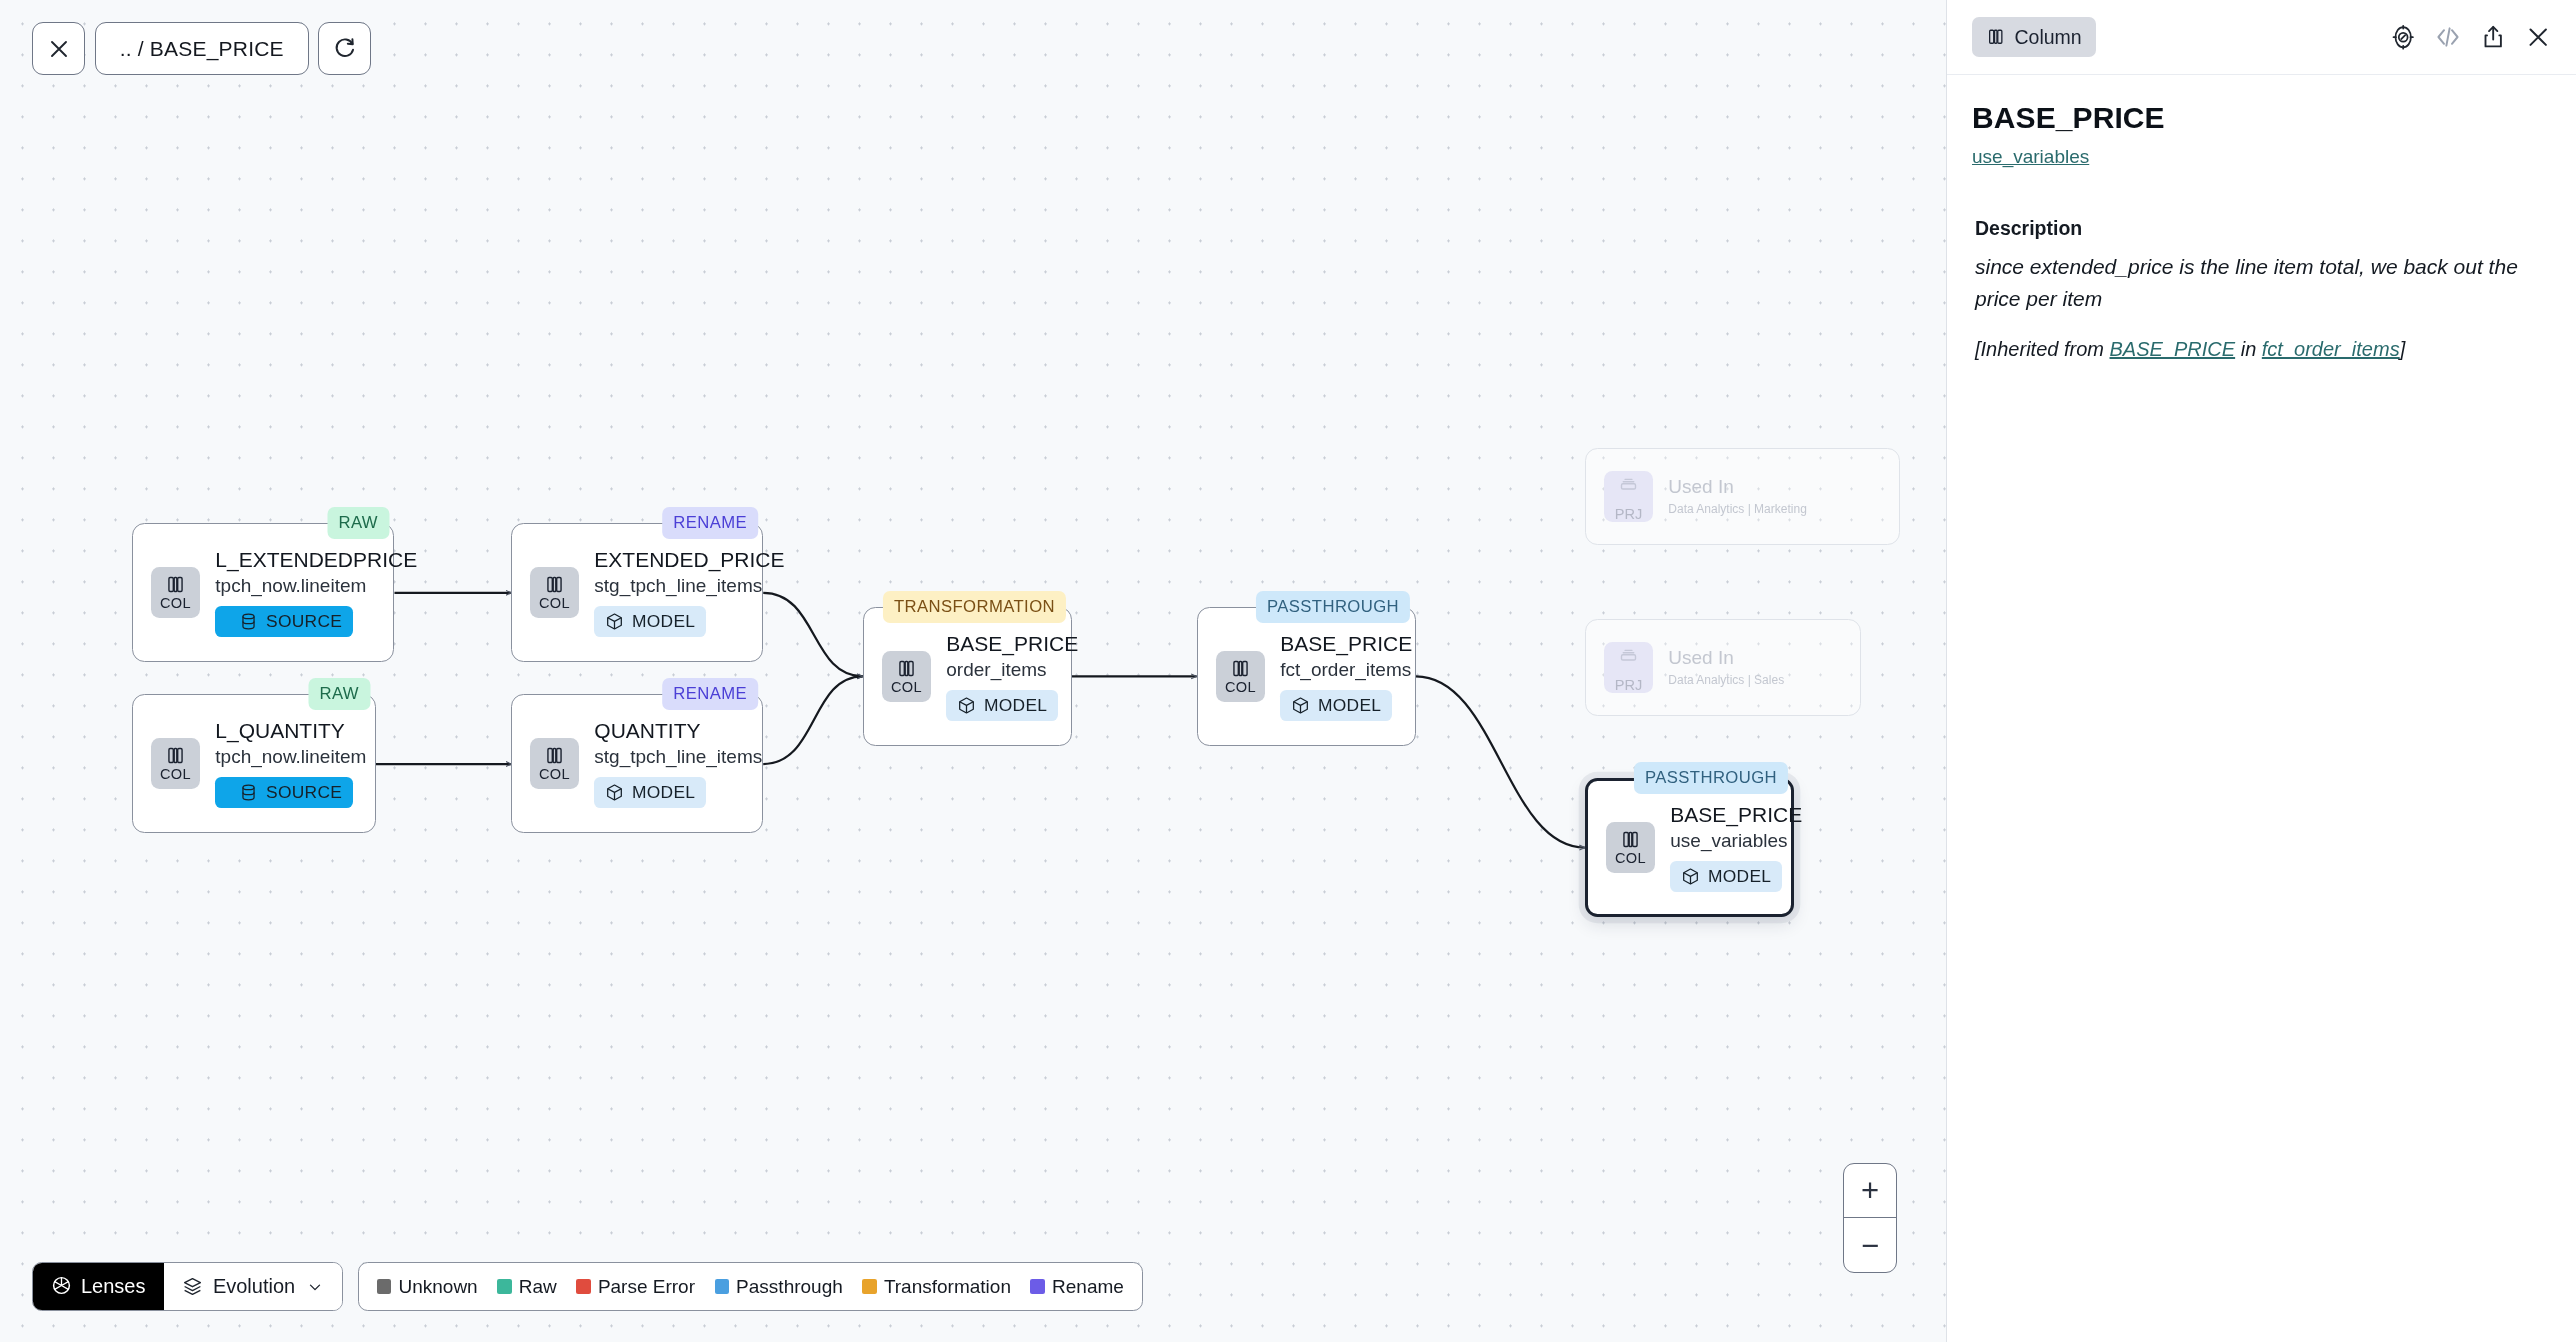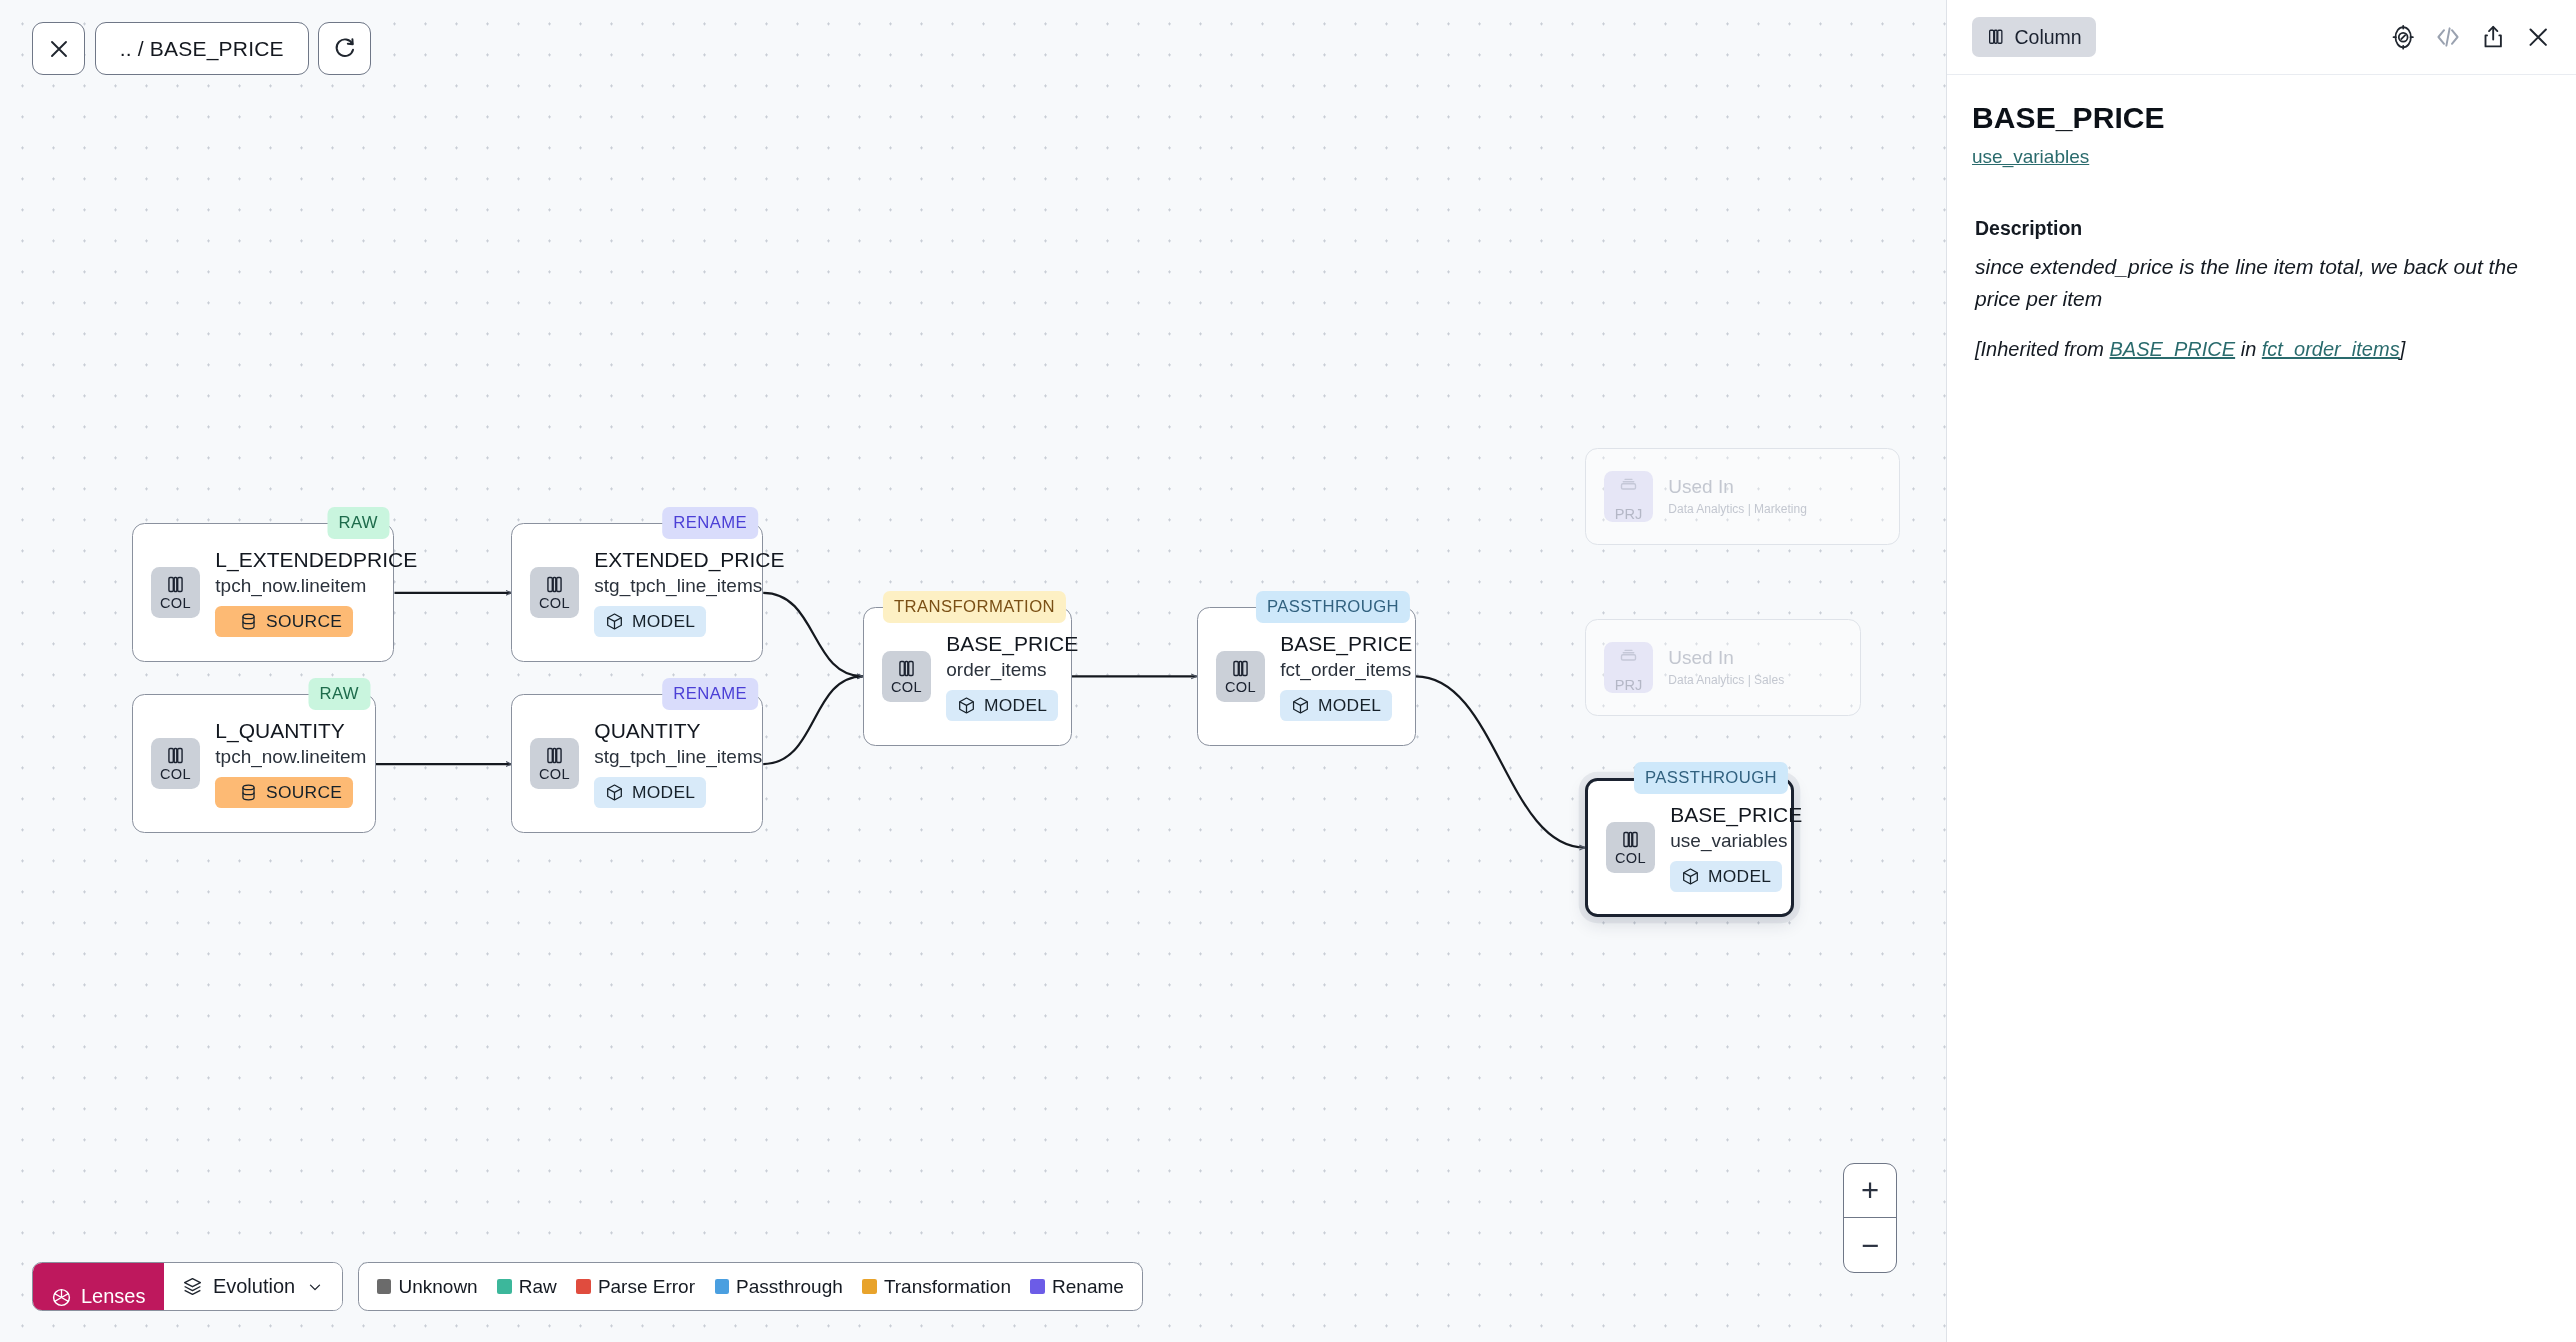--- a/index.html
+++ b/index.html
@@ -113,21 +113,21 @@
     height: 31px;
     padding: 0 11px;
     border-radius: 6.3px;
     display: flex;
     align-items: center;
     gap: 7.7px;
     font-size: 17.4px;
     letter-spacing: 0.3px;
     white-space: nowrap;
   }
-  .pill-source { background: #fdba74; color: #16212a; padding-left: 24px; }
+  .pill-source { background: #0ea5e9; color: #16212a; padding-left: 24px; }
   .pill-model  { background: #d8eaf9; color: #16212a; }
 
   .node-tag {
     position: absolute;
     height: 32px;
     padding: 0 11px;
     border-radius: 7px;
     display: flex;
     align-items: center;
     justify-content: center;
@@ -179,24 +179,24 @@
   .lens-group {
     display: flex;
     align-items: stretch;
     height: 49px;
     border: 1.4px solid #8a919e;
     border-radius: 9.7px;
     overflow: hidden;
     background: #ffffff;
   }
   .lens-btn {
-    background: #be185d;
+    background: #000000;
     color: #ffffff;
-    display: flex; align-items: flex-end; gap: 9px;
-    padding: 2px 18px;
+    display: flex; align-items: flex-start; gap: 9px;
+    padding: 12px 18px;
     font-size: 20px;
     cursor: pointer;
   }
   .lens-sel {
     background: #ffffff;
     color: #171c25;
     display: flex; align-items: center; gap: 10.4px;
     padding: 0 18px;
     font-size: 20px;
     cursor: pointer;

